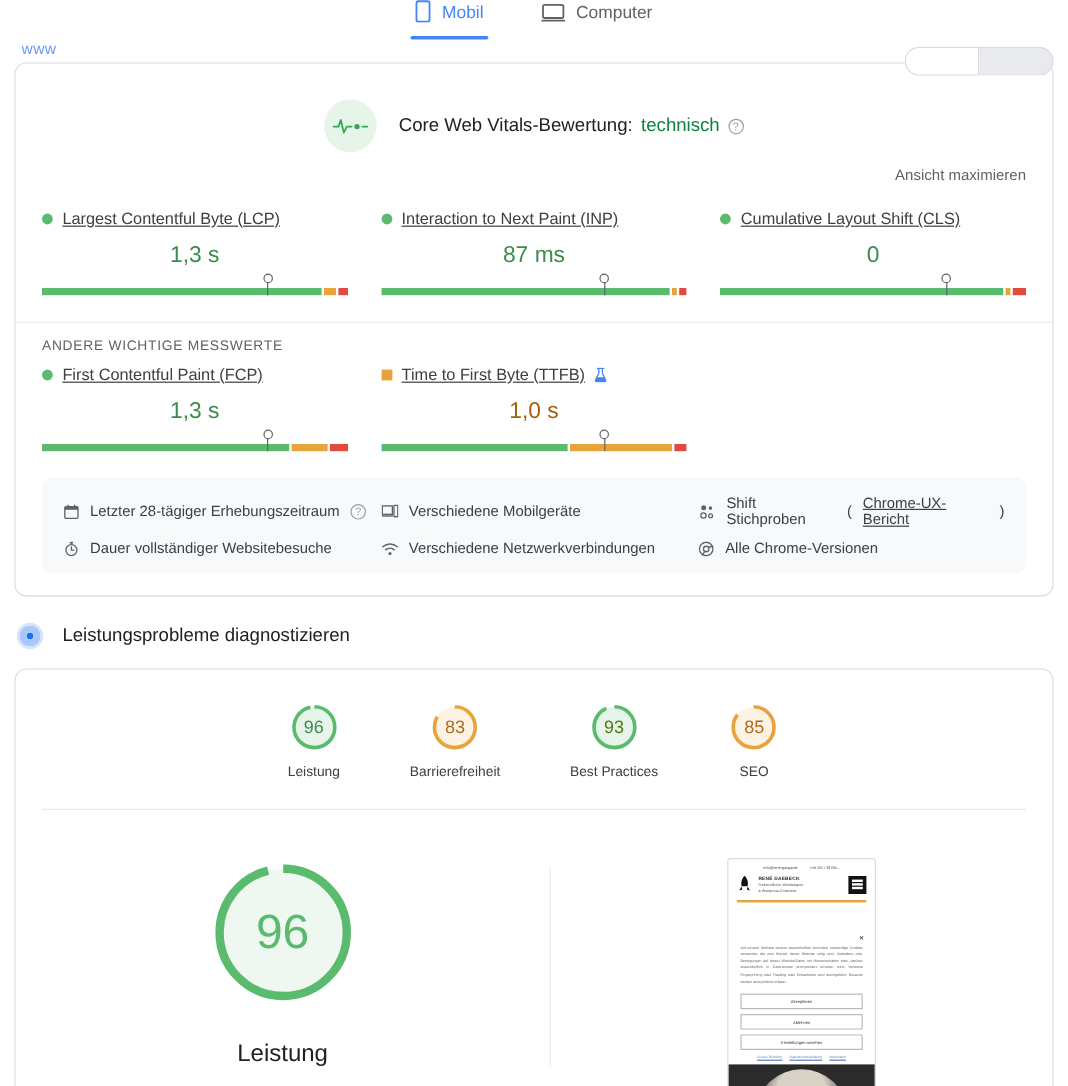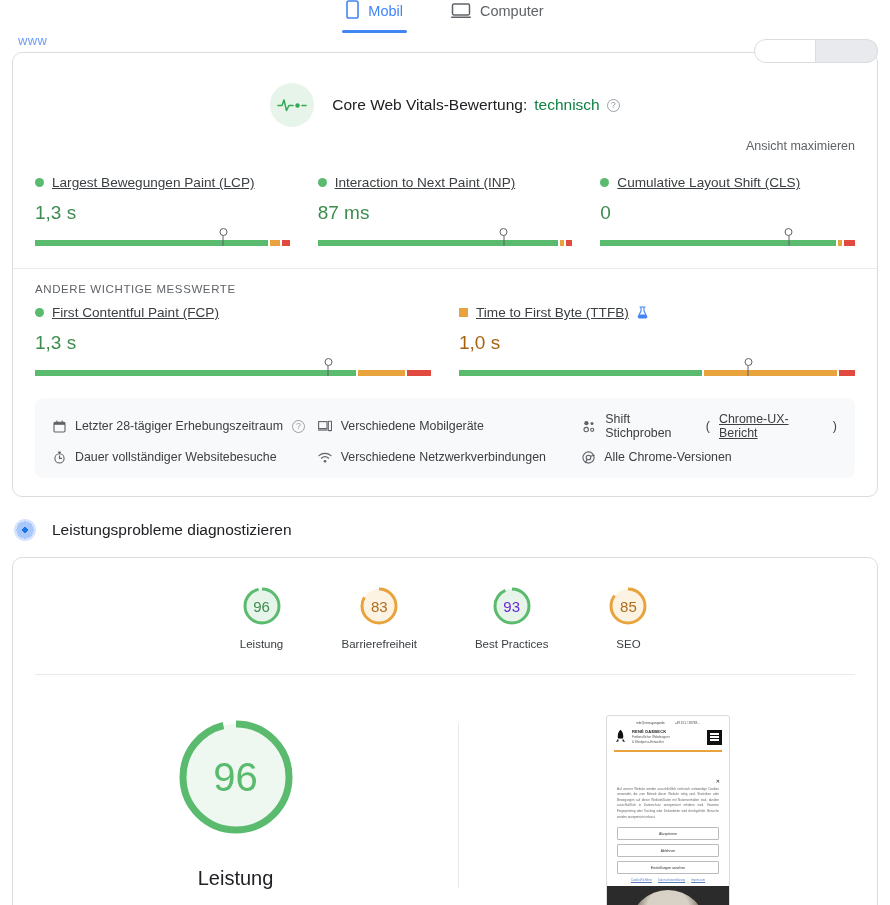--- a/index.html
+++ b/index.html
@@ -75,31 +75,31 @@
   .maximize {
     text-align: right; padding: 6px 22px 0 0;
     font-size: 12.5px; color: #5f6368; cursor: pointer;
   }
 
   
   .metrics {
     display: grid; grid-template-columns: 1fr 1fr 1fr;
     padding: 22px 22px 6px 22px; column-gap: 28px;
   }
-  .metrics.two { grid-template-columns: 1fr 1fr; padding-top: 10px; }
+  .metrics.two { grid-template-columns: 1fr 1fr 1fr; padding-top: 10px; }
   .metric { }
   .metric-label {
     display: flex; align-items: center; gap: 8px;
     font-size: 13.6px; margin-bottom: 12px;
   }
   .dot { width: 9px; height: 9px; border-radius: 50%; flex: none; }
   .sq  { width: 9px; height: 9px; flex: none; }
   .metric-name { text-decoration: underline; color: #3c4043; cursor: pointer; }
   .metric-value {
-    text-align: left; font-size: 19px; margin-bottom: 6px;
+    text-align: center; font-size: 19px; margin-bottom: 6px;
   }
   .bar-wrap { position: relative; height: 16px; }
   .bar { display: flex; height: 6px; width: 100%; position: absolute; bottom: 0; gap: 2px; }
   .seg { height: 6px; }
   .marker {
     position: absolute; bottom: 0; width: 1px; height: 14px;
     background: #5f6368; transform: translateX(-50%);
   }
   .marker::before {
     content: ""; position: absolute; top: -4px; left: 50%;
@@ -254,21 +254,21 @@
     </div>
   </div>
 
   <div class="maximize">Ansicht maximieren</div>
 
   <div class="metrics">
 
     <div class="metric">
       <div class="metric-label">
         <span class="dot" style="background:#5aba6e"></span>
-        <span class="metric-name">Largest Bewegungen Paint (LCP)</span>
+        <span class="metric-name">Largest Contentful Byte (LCP)</span>
       </div>
       <div class="metric-value" style="color:#3c8c4e">1,3 s</div>
       <div class="bar-wrap">
         <div class="bar">
           <div class="seg" style="flex:93;background:#5aba6e"></div>
           <div class="seg" style="flex:4;background:#e8a33d"></div>
           <div class="seg" style="flex:3;background:#e04a3f"></div>
         </div>
         <div class="marker" style="left:74%"></div>
       </div>
@@ -455,21 +455,21 @@
       </div>
       <div class="gauge-label">Barrierefreiheit</div>
     </div>
 
     <div class="gauge">
       <div class="ring">
         <svg width="44" height="44" viewBox="0 0 44 44">
           <circle cx="22" cy="22" r="17" fill="#e6f4ea"></circle>
           <circle cx="22" cy="22" r="17" fill="none" stroke="#5aba6e" stroke-width="3" stroke-dasharray="99.3 106.8" stroke-linecap="butt"></circle>
         </svg>
-        <span style="color:#6d28d9">93</span>
+        <span style="color:#4d7c0f">93</span>
       </div>
       <div class="gauge-label">Best Practices</div>
     </div>
 
     <div class="gauge">
       <div class="ring">
         <svg width="44" height="44" viewBox="0 0 44 44">
           <circle cx="22" cy="22" r="17" fill="#fdf3e3"></circle>
           <circle cx="22" cy="22" r="17" fill="none" stroke="#e8a33d" stroke-width="3" stroke-dasharray="90.8 106.8" stroke-linecap="butt"></circle>
         </svg>

